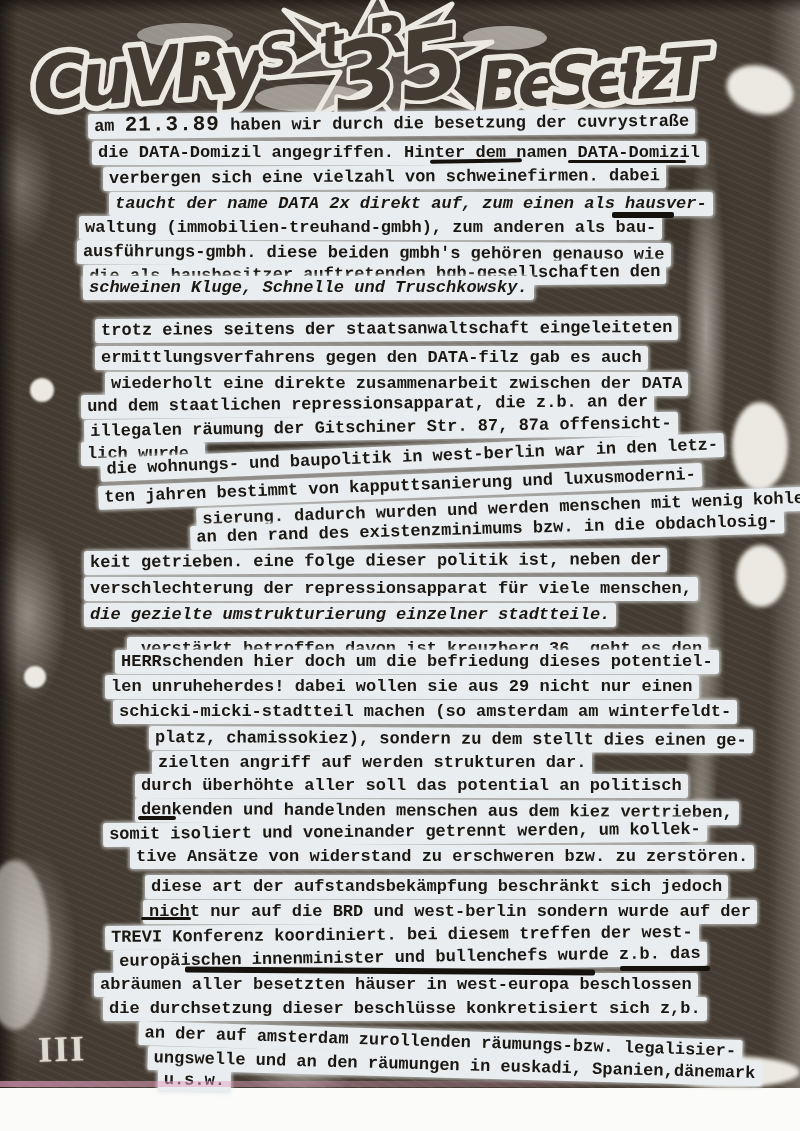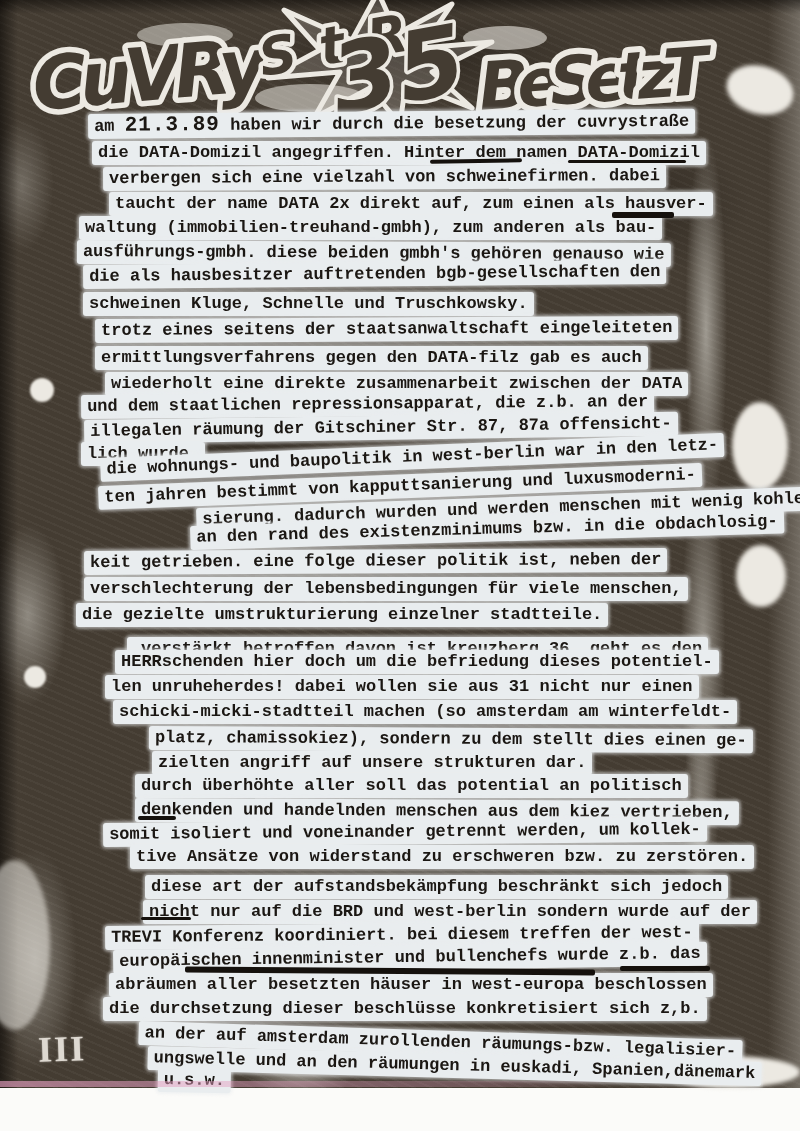--- a/index.html
+++ b/index.html
@@ -82,53 +82,53 @@
       <text class="gword" x="32" y="100" font-size="74" stroke-width="11" textLength="235" transform="rotate(-5 150 70)">CuVRy</text>
       <text class="gword" x="258" y="64" font-size="52" stroke-width="9" textLength="150" transform="rotate(-10 330 45)">StR</text>
       <text class="gword" x="330" y="106" font-size="96" stroke-width="7" transform="rotate(-10 380 65)">35</text>
       <text class="gword" x="478" y="102" font-size="66" stroke-width="12" textLength="230" transform="rotate(-4 590 70)">BeSetzT</text>
     </svg>
 
     <div id="lines">
         <div class="line" style="left: 88px; top: 114px; transform: rotate(-0.5deg);">am <span class="hand">21.3.89</span> haben wir durch die besetzung der cuvrystraße</div>
         <div class="line" style="left: 92px; top: 141px;">die DATA-Domizil angegriffen. Hinter dem namen DATA-Domizil</div>
         <div class="line" style="left: 103px; top: 167px; transform: rotate(-0.3deg);">verbergen sich eine vielzahl von schweinefirmen. dabei</div>
-        <div class="line" style="left: 109px; top: 192px;">taucht der name DATA 2x direkt auf, zum einen als hausver-</div>
+        <div class="line" style="left: 109px; top: 192px; font-style: italic;">taucht der name DATA 2x direkt auf, zum einen als hausver-</div>
         <div class="line" style="left: 79px; top: 216px;">waltung (immobilien-treuhand-gmbh), zum anderen als bau-</div>
         <div class="line" style="left: 77px; top: 240px; transform: rotate(0.3deg);">ausführungs-gmbh. diese beiden gmbh's gehören genauso wie</div>
         <div class="line" style="left: 83px; top: 265px; transform: rotate(-0.5deg);">die als hausbesitzer auftretenden bgb-gesellschaften den</div>
-        <div class="line" style="left: 83px; top: 292px;">schweinen Kluge, Schnelle und Truschkowsky.</div>
+        <div class="line" style="left: 83px; top: 276px; font-style: italic;">schweinen Kluge, Schnelle und Truschkowsky.</div>
         <div class="line" style="left: 95px; top: 319px; transform: rotate(-0.3deg);">trotz eines seitens der staatsanwaltschaft eingeleiteten</div>
         <div class="line" style="left: 95px; top: 346px;">ermittlungsverfahrens gegen den DATA-filz gab es auch</div>
         <div class="line" style="left: 105px; top: 372px;">wiederholt eine direkte zusammenarbeit zwischen der DATA</div>
         <div class="line" style="left: 81px; top: 395px; transform: rotate(-0.5deg);">und dem staatlichen repressionsapparat, die z.b. an der</div>
         <div class="line" style="left: 84px; top: 420px; transform: rotate(-0.8deg);">illegalen räumung der Gitschiner Str. 87, 87a offensicht-</div>
         <div class="line" style="left: 81px; top: 442px;">lich wurde.</div>
         <div class="line" style="left: 100px; top: 458px; transform: rotate(-2.3deg);">die wohnungs- und baupolitik in west-berlin war in den letz-</div>
         <div class="line" style="left: 98px; top: 486px; transform: rotate(-2.2deg);">ten jahren bestimmt von kapputtsanierung und luxusmoderni-</div>
         <div class="line" style="left: 196px; top: 508px; transform: rotate(-2deg);">sierung. dadurch wurden und werden menschen mit wenig kohle</div>
         <div class="line" style="left: 190px; top: 526px; transform: rotate(-1.6deg);">an den rand des existenzminimums bzw. in die obdachlosig-</div>
         <div class="line" style="left: 84px; top: 551px; transform: rotate(-0.3deg);">keit getrieben. eine folge dieser politik ist, neben der</div>
-        <div class="line" style="left: 84px; top: 577px;">verschlechterung der lebensbedingungen für viele menschen,</div>
-        <div class="line" style="left: 76px; top: 603px;">die gezielte umstrukturierung einzelner stadtteile.</div>
+        <div class="line" style="left: 84px; top: 577px;">verschlechterung der repressionsapparat für viele menschen,</div>
+        <div class="line" style="left: 84px; top: 603px; font-style: italic;">die gezielte umstrukturierung einzelner stadtteile.</div>
         <div class="line" style="left: 127px; top: 637px; padding-left: 14px;">verstärkt betroffen davon ist kreuzberg 36, geht es den</div>
         <div class="line" style="left: 115px; top: 650px;">HERRschenden hier doch um die befriedung dieses potentiel-</div>
-        <div class="line" style="left: 105px; top: 675px;">len unruheherdes! dabei wollen sie aus 31 nicht nur einen</div>
+        <div class="line" style="left: 105px; top: 675px;">len unruheherdes! dabei wollen sie aus 29 nicht nur einen</div>
         <div class="line" style="left: 113px; top: 700px;">schicki-micki-stadtteil machen (so amsterdam am winterfeldt-</div>
         <div class="line" style="left: 149px; top: 726px; transform: rotate(0.3deg);">platz, chamissokiez), sondern zu dem stellt dies einen ge-</div>
-        <div class="line" style="left: 152px; top: 751px;">zielten angriff auf unsere strukturen dar.</div>
+        <div class="line" style="left: 152px; top: 751px;">zielten angriff auf werden strukturen dar.</div>
         <div class="line" style="left: 135px; top: 774px;">durch überhöhte aller soll das potential an politisch</div>
         <div class="line" style="left: 135px; top: 798px; transform: rotate(0.3deg);">denkenden und handelnden menschen aus dem kiez vertrieben,</div>
         <div class="line" style="left: 103px; top: 823px; transform: rotate(-0.5deg);">somit isoliert und voneinander getrennt werden, um kollek-</div>
         <div class="line" style="left: 105px; top: 845px; margin-left: 25px;">tive Ansätze von widerstand zu erschweren bzw. zu zerstören.</div>
         <div class="line" style="left: 145px; top: 875px; text-align: right;">diese art der aufstandsbekämpfung beschränkt sich jedoch</div>
         <div class="line" style="left: 143px; top: 900px;">nicht nur auf die BRD und west-berlin sondern wurde auf der</div>
         <div class="line" style="left: 105px; top: 926px; transform: rotate(-0.5deg);">TREVI Konferenz koordiniert. bei diesem treffen der west-</div>
         <div class="line" style="left: 113px; top: 950px; transform: rotate(-0.8deg);">europäischen innenminister und bullenchefs wurde z.b. das</div>
-        <div class="line" style="left: 109px; top: 973px;">abräumen aller besetzten häuser in west-europa beschlossen</div>
+        <div class="line" style="left: 94px; top: 973px;">abräumen aller besetzten häuser in west-europa beschlossen</div>
         <div class="line" style="left: 103px; top: 997px; text-align: right;">die durchsetzung dieser beschlüsse konkretisiert sich z,b.</div>
         <div class="line" style="left: 139px; top: 1021px; transform: rotate(1.8deg);">an der auf amsterdam zurollenden räumungs-bzw. legalisier-</div>
         <div class="line" style="left: 148px; top: 1046px; transform: rotate(1.5deg);">ungswelle und an den räumungen in euskadi, Spanien,dänemark</div>
         <div class="line" style="left: 158px; top: 1068px; transform: rotate(1deg);">u.s.w.</div>
       </div>
 
     <div class="mark" style="left:430px;top:159px;width:92px;height:4px;transform:rotate(-1deg);"></div>
     <div class="mark" style="left:568px;top:160px;width:118px;height:3px;"></div>
     <div class="mark" style="left:612px;top:212px;width:62px;height:6px;"></div>
     <div class="mark" style="left:138px;top:816px;width:38px;height:4px;"></div>

